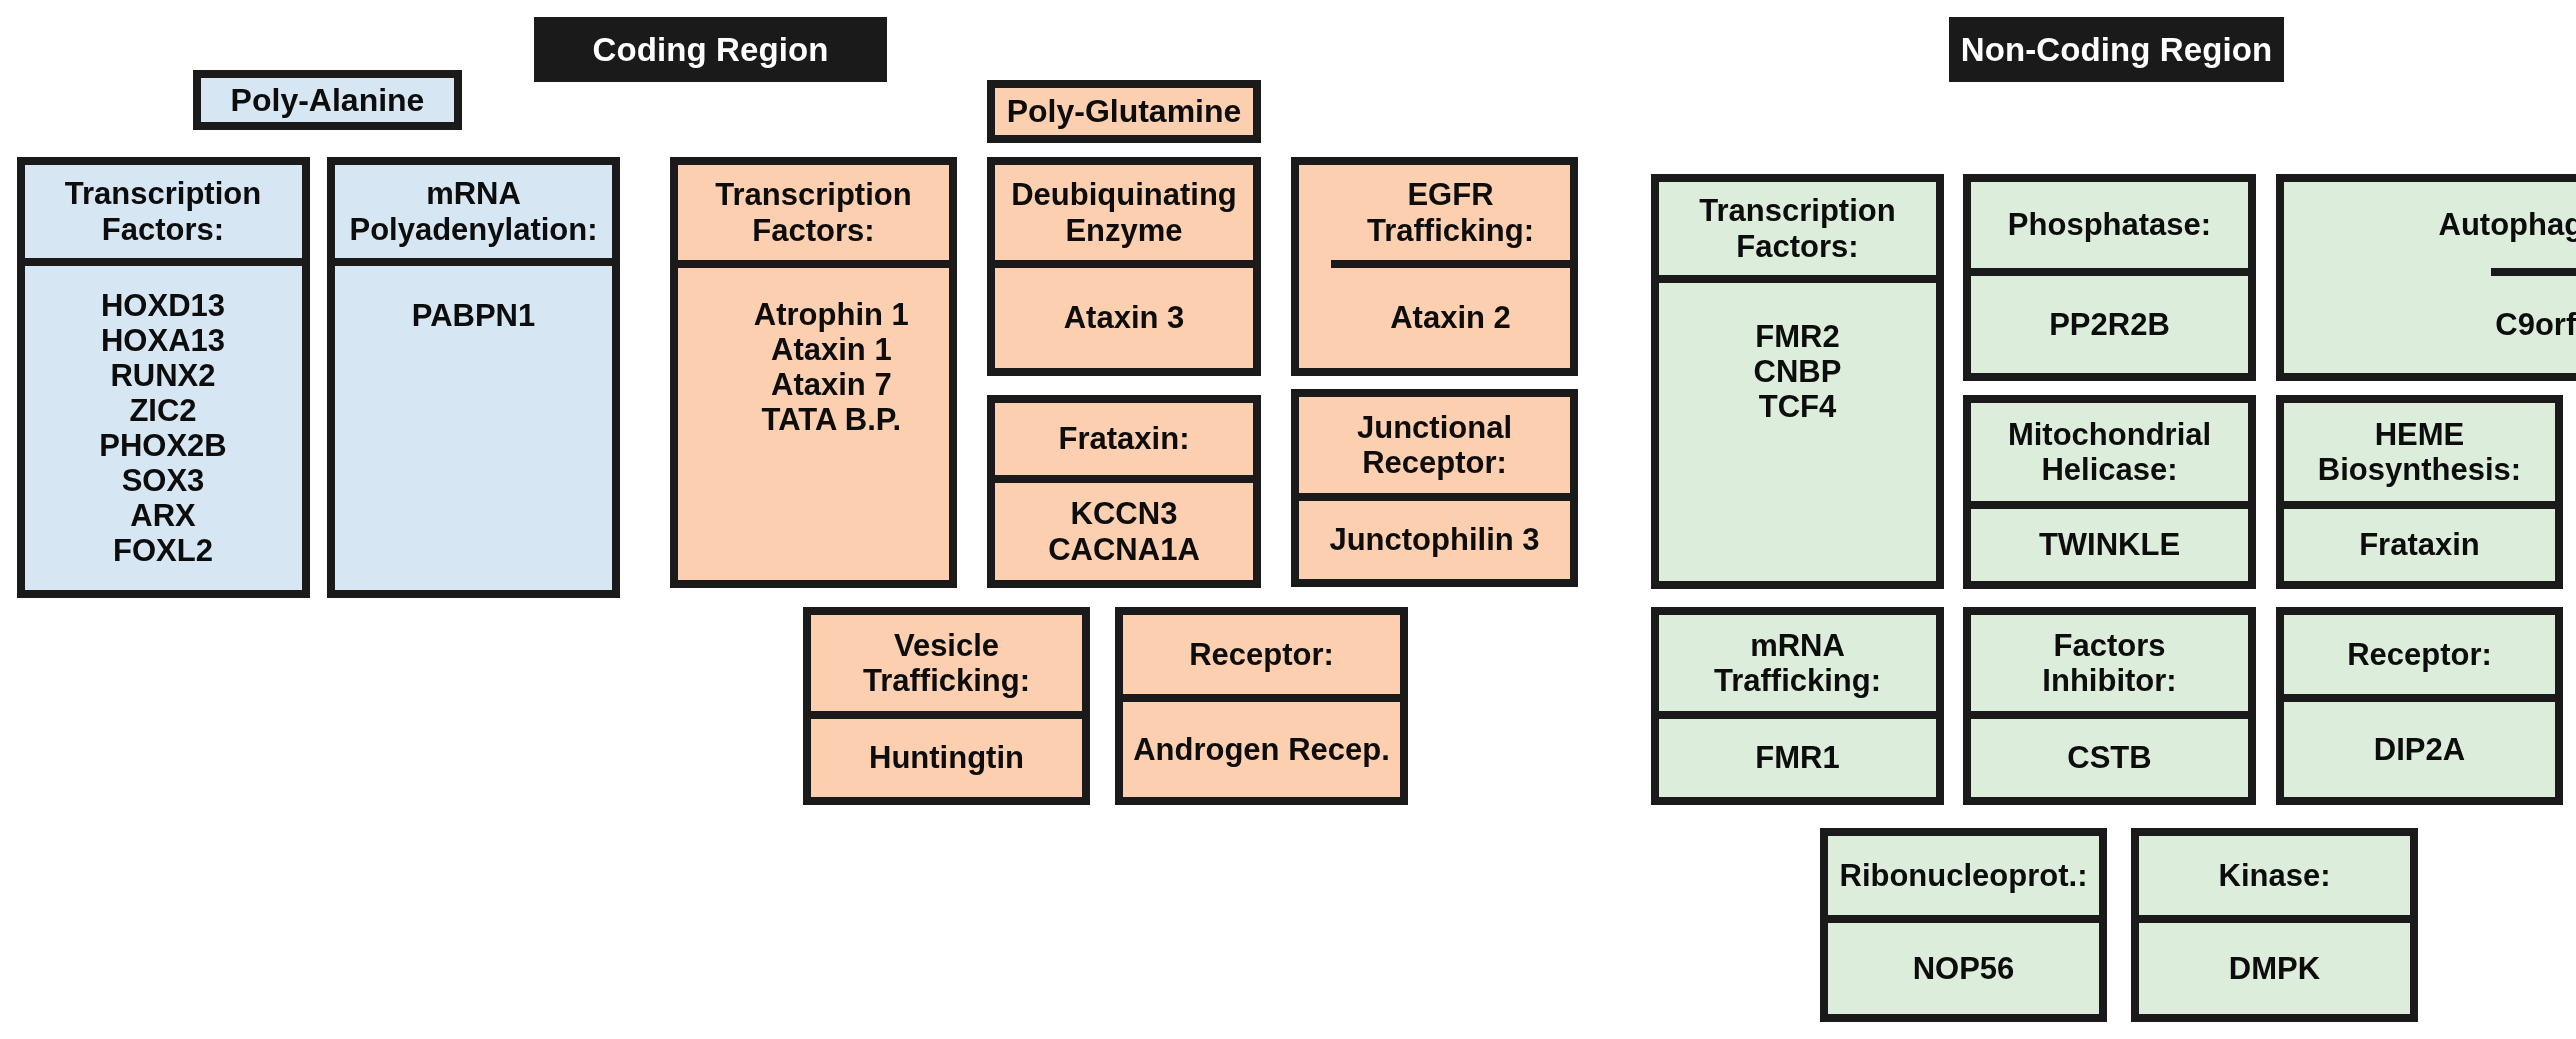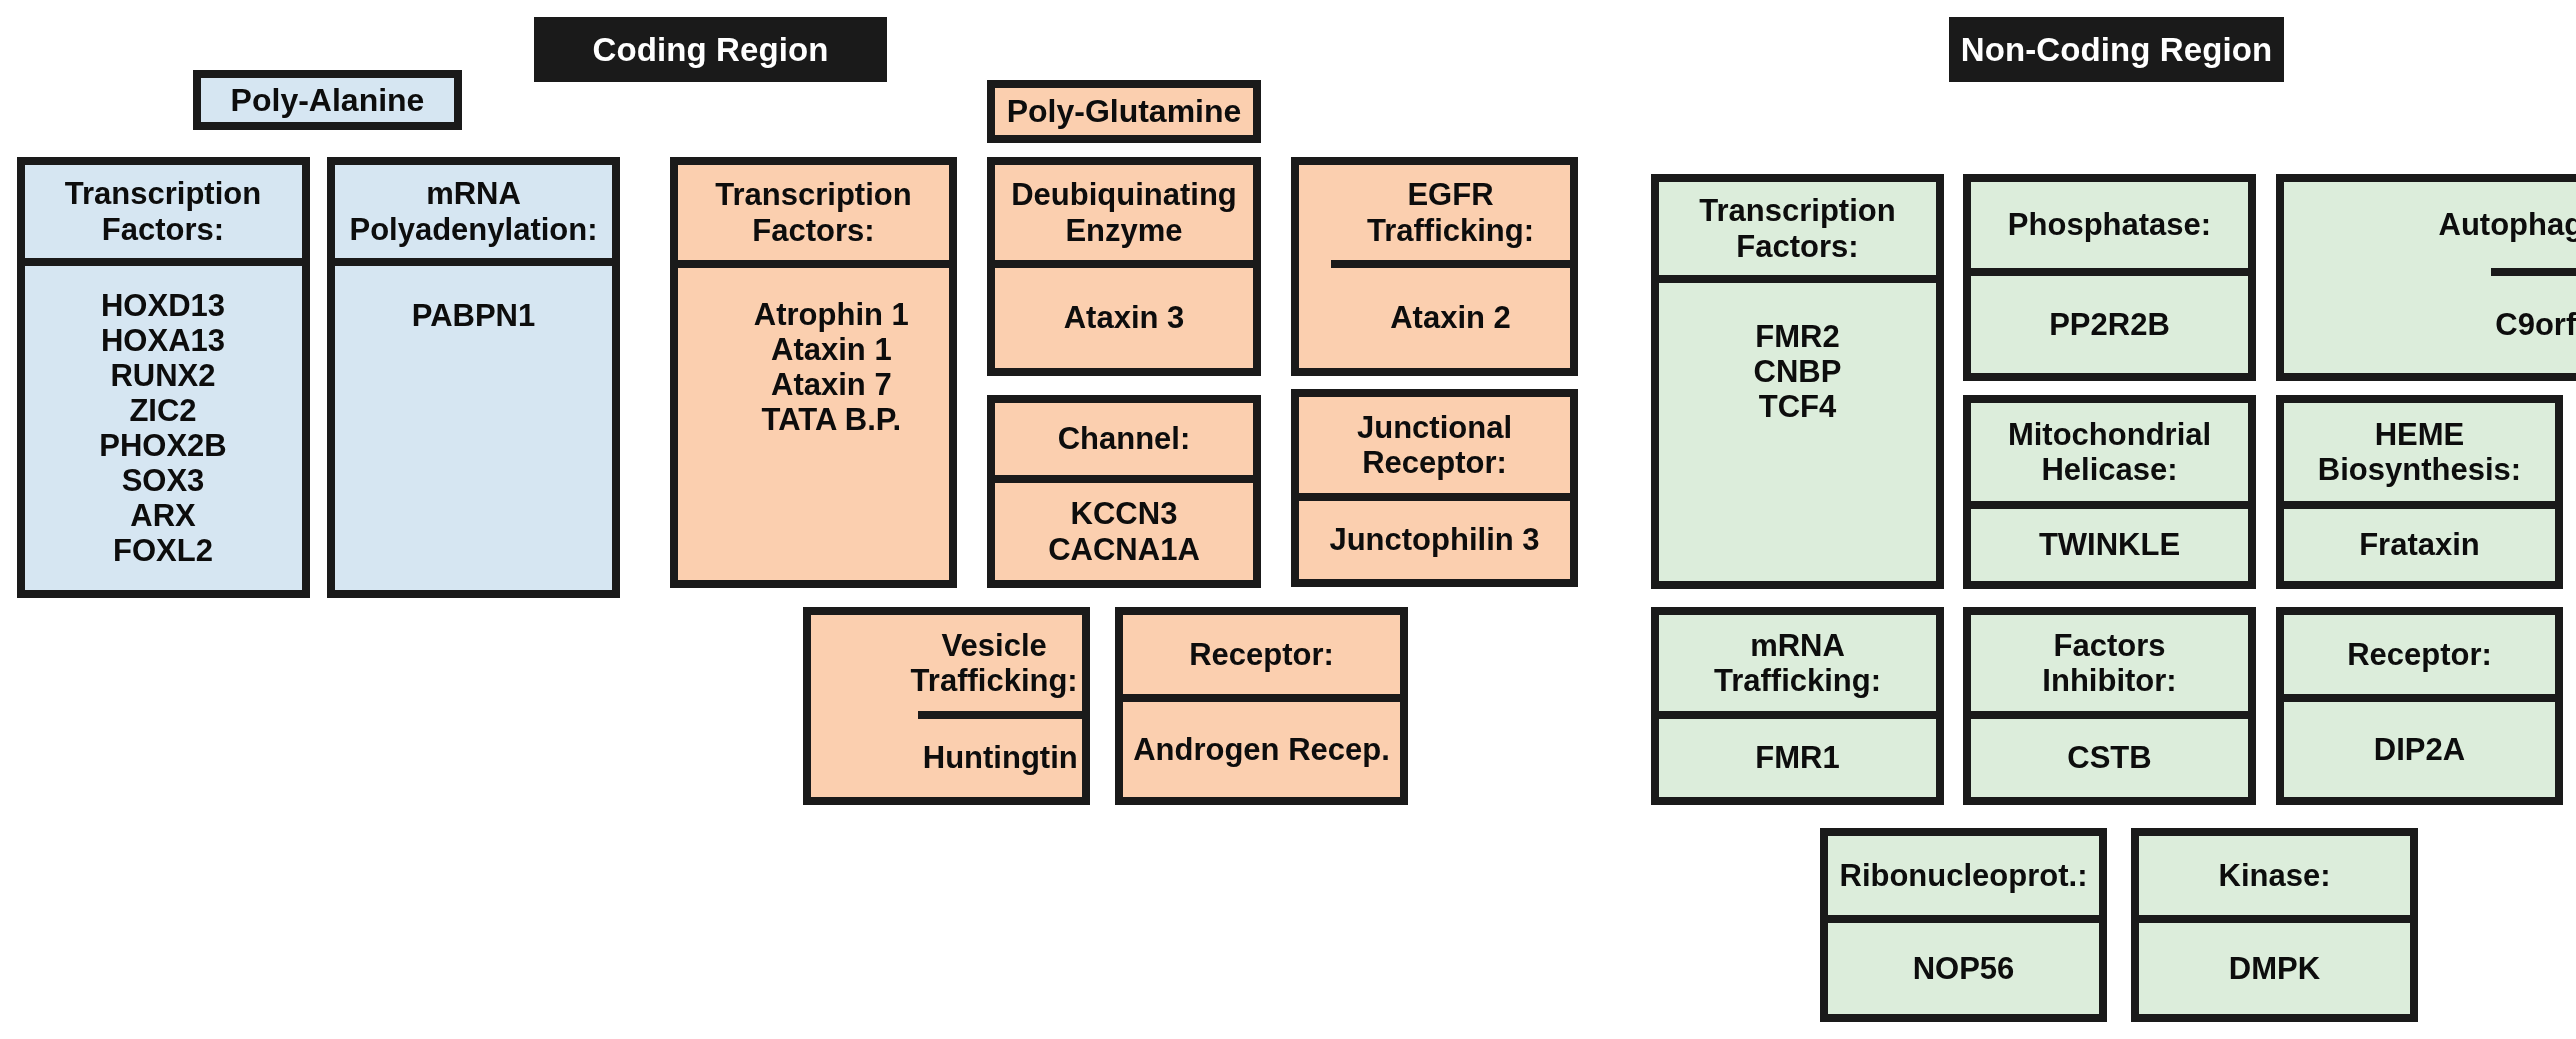--- a/index.html
+++ b/index.html
@@ -124,32 +124,32 @@
     <div class="cell body divider grow">Ataxin 3</div>
   </div>
 
   <div class="card orange" style="left:1291px; top:157px; width:287px; height:219px;padding-left:32px;">
     <div class="cell header" style="height:95px;">EGFR
 Trafficking:</div>
     <div class="cell body divider grow">Ataxin 2</div>
   </div>
 
   <div class="card orange" style="left:987px; top:395px; width:274px; height:193px;">
-    <div class="cell header" style="height:72px;">Channel:</div>
+    <div class="cell header" style="height:72px;">Frataxin:</div>
     <div class="cell body divider grow">KCCN3
 CACNA1A</div>
   </div>
 
   <div class="card orange" style="left:1291px; top:389px; width:287px; height:198px;">
     <div class="cell header" style="height:96px;">Junctional
 Receptor:</div>
     <div class="cell body divider grow">Junctophilin 3</div>
   </div>
 
-  <div class="card orange" style="left:803px; top:607px; width:287px; height:198px;align-items:flex-end;">
+  <div class="card orange" style="left:803px; top:607px; width:287px; height:198px;">
     <div class="cell header" style="height:96px;">Vesicle
 Trafficking:</div>
     <div class="cell body divider grow">Huntingtin</div>
   </div>
 
   <div class="card orange" style="left:1115px; top:607px; width:293px; height:198px;">
     <div class="cell header" style="height:79px;">Receptor:</div>
     <div class="cell body divider grow">Androgen Recep.</div>
   </div>
 

